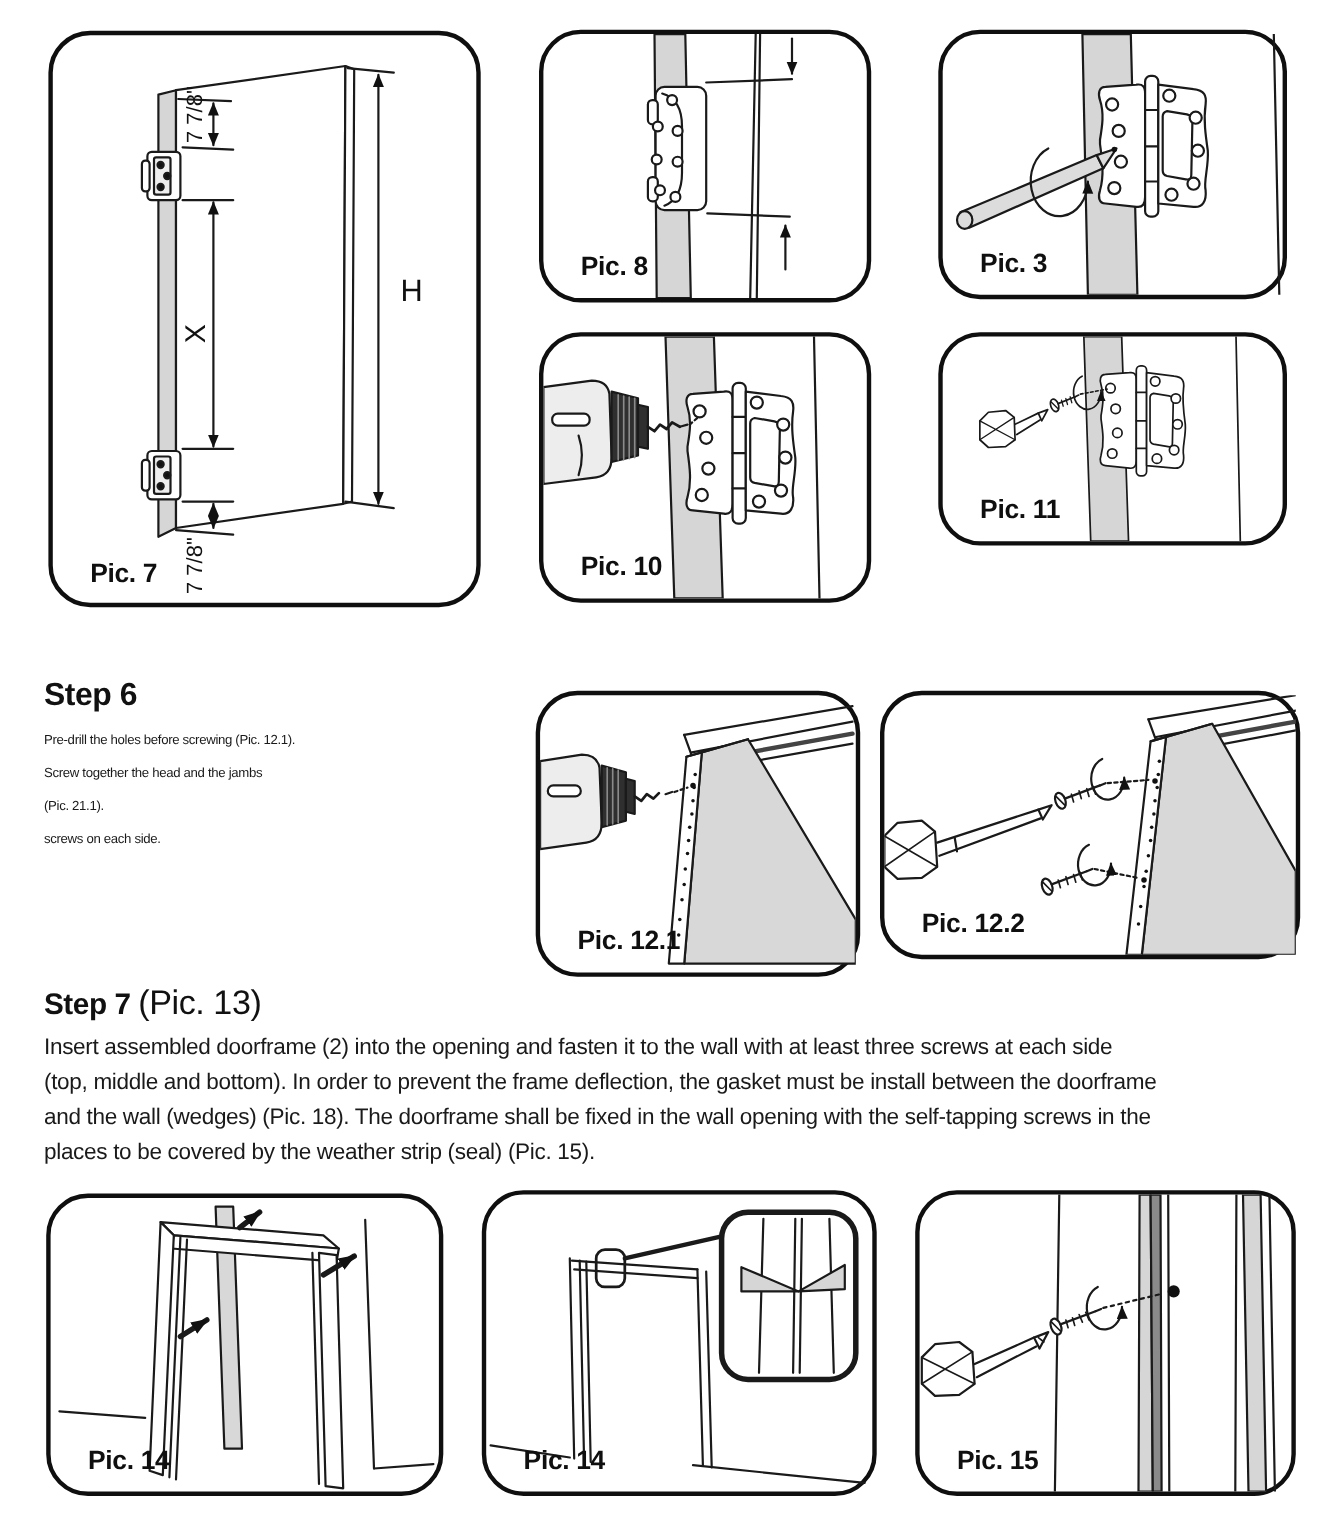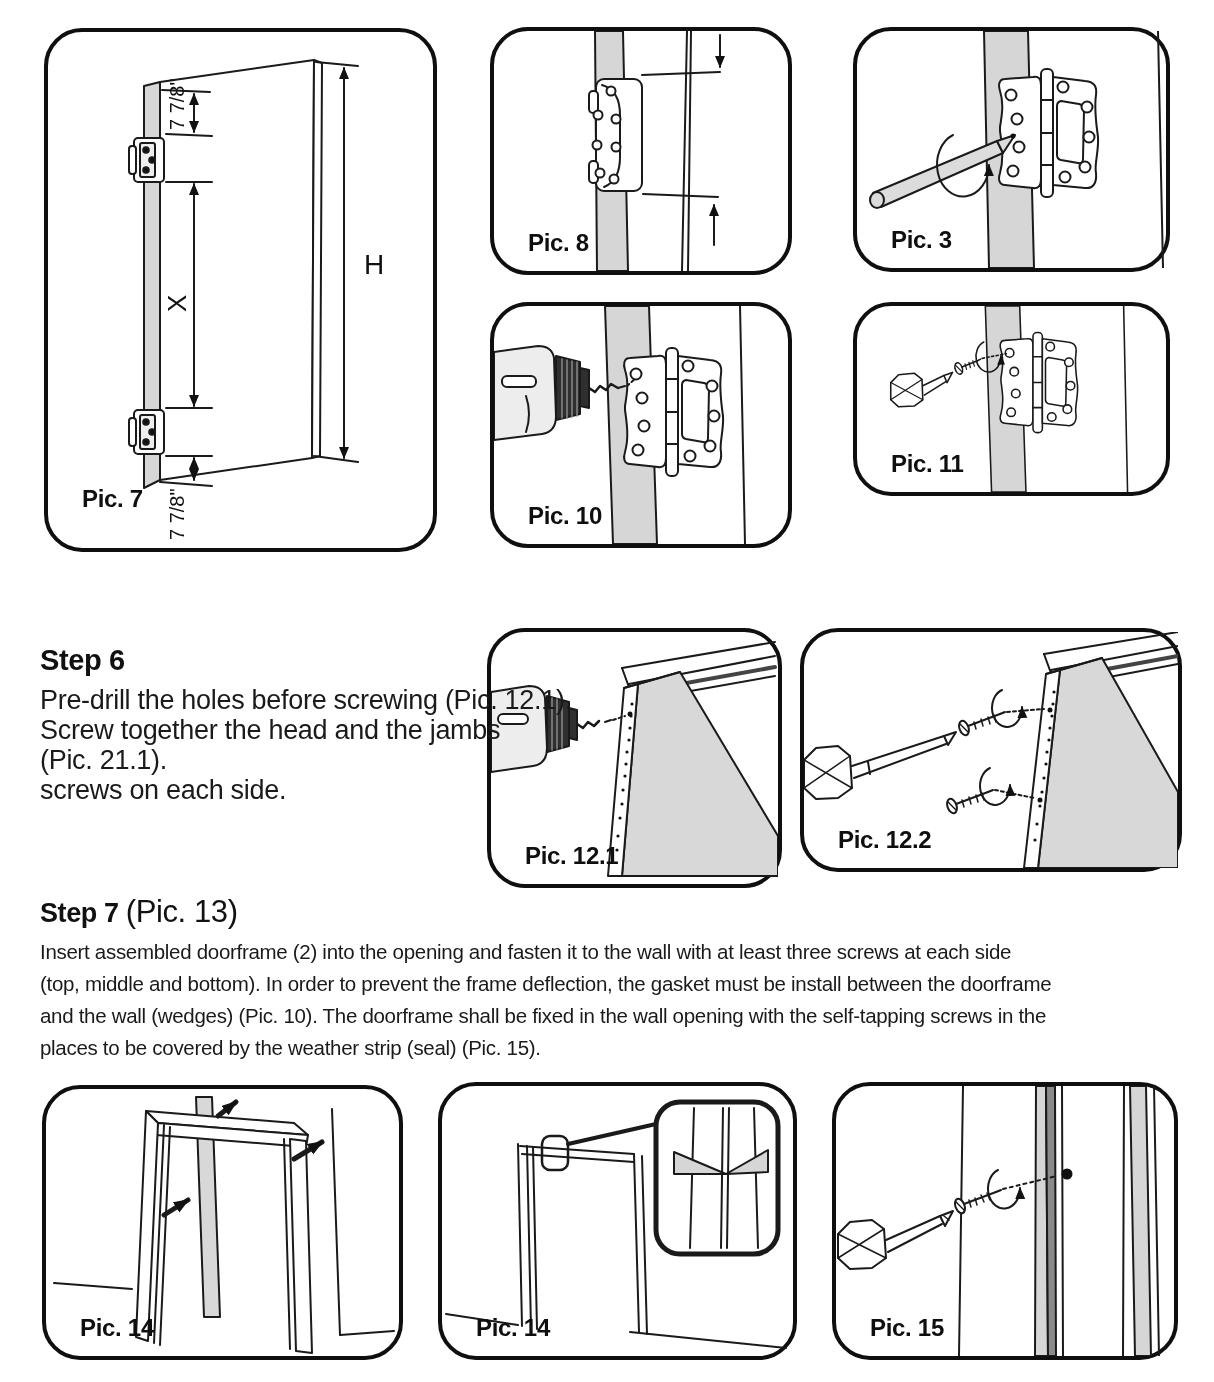--- a/index.html
+++ b/index.html
@@ -3,25 +3,25 @@
 <meta charset="utf-8">
 <style>
   html,body{margin:0;padding:0;background:#ffffff;}
   .page{position:relative;width:1214px;height:1382px;background:#ffffff;
         font-family:"Liberation Sans",sans-serif;color:#161616;overflow:hidden;}
   .panel{position:absolute;border:4px solid #0f0f0f;border-radius:38px;background:#ffffff;box-sizing:border-box;}
   .panel svg{position:absolute;left:0;top:0;width:100%;height:100%;display:block;}
   .panel svg *{vector-effect:none;}
   .art{stroke:#1a1a1a;stroke-width:2;fill:none;stroke-linecap:round;stroke-linejoin:round;}
   .pic-label{position:absolute;left:34px;bottom:14px;font-weight:bold;font-size:24px;color:#0f0f0f;letter-spacing:-0.3px;}
-  .pic-label.low{bottom:35px;}
+  .pic-label.low{bottom:12px;}
   .step-block{position:absolute;}
   .step-title{font-weight:bold;font-size:29px;letter-spacing:-0.4px;color:#111;margin-bottom:8px;}
   .step-sub{font-weight:normal;font-size:31px;letter-spacing:-0.4px;}
-  .step-line{font-size:27px;line-height:30px;letter-spacing:-0.3px;white-space:nowrap;color:#1a1a1a;}
+  .step-line{font-size:12px;line-height:30px;letter-spacing:-0.3px;white-space:nowrap;color:#1a1a1a;}
   .step7 .step-line{line-height:32px;font-size:20.5px;}
   svg text{font-family:"Liberation Sans",sans-serif;fill:#111;stroke:none;}
 </style>
 </head>
 <body>
 
 <div class="page">
 
   <svg width="0" height="0" style="position:absolute" aria-hidden="true">
     <defs>
@@ -415,32 +415,32 @@
           <path d="M133,114 l2,7 M139,112 l2,7 M145,109 l3,7 M151,107 l3,7" stroke-width="1.5"></path>
           <path d="M160,106 L165,104"></path>
         </g>
         <path d="M162,84 a16,20 0 1 0 22,18" marker-end="url(#a15)"></path>
         <path d="M167,103 L221,90" stroke-dasharray="3,4"></path>
       </g>
     </svg>
     <div class="pic-label">Pic. 15</div>
   </div>
 
-  <div class="step-block" style="left:40px;top:644px;">
+  <div class="step-block" style="left:40px;top:616px;">
     <div class="step-title">Step 6</div>
     <div class="step-line">Pre-drill the holes before screwing (Pic. 12.1).</div>
     <div class="step-line">Screw together the head and the jambs</div>
     <div class="step-line">(Pic. 21.1).</div>
     <div class="step-line">screws on each side.</div>
   </div>
 
   <div class="step-block step7" style="left:40px;top:894px;">
     <div class="step-title" style="font-size:27px;margin-bottom:6px;">
       <span>Step 7</span>
       <span class="step-sub">(Pic. 13)</span>
     </div>
     <div class="step-line">Insert assembled doorframe (2) into the opening and fasten it to the wall with at least three screws at each side</div>
     <div class="step-line">(top, middle and bottom). In order to prevent the frame deflection, the gasket must be install between the doorframe</div>
-    <div class="step-line">and the wall (wedges) (Pic. 10). The doorframe shall be fixed in the wall opening with the self-tapping screws in the</div>
+    <div class="step-line">and the wall (wedges) (Pic. 18). The doorframe shall be fixed in the wall opening with the self-tapping screws in the</div>
     <div class="step-line">places to be covered by the weather strip (seal) (Pic. 15).</div>
   </div>
 
 </div>
 
 </body></html>

